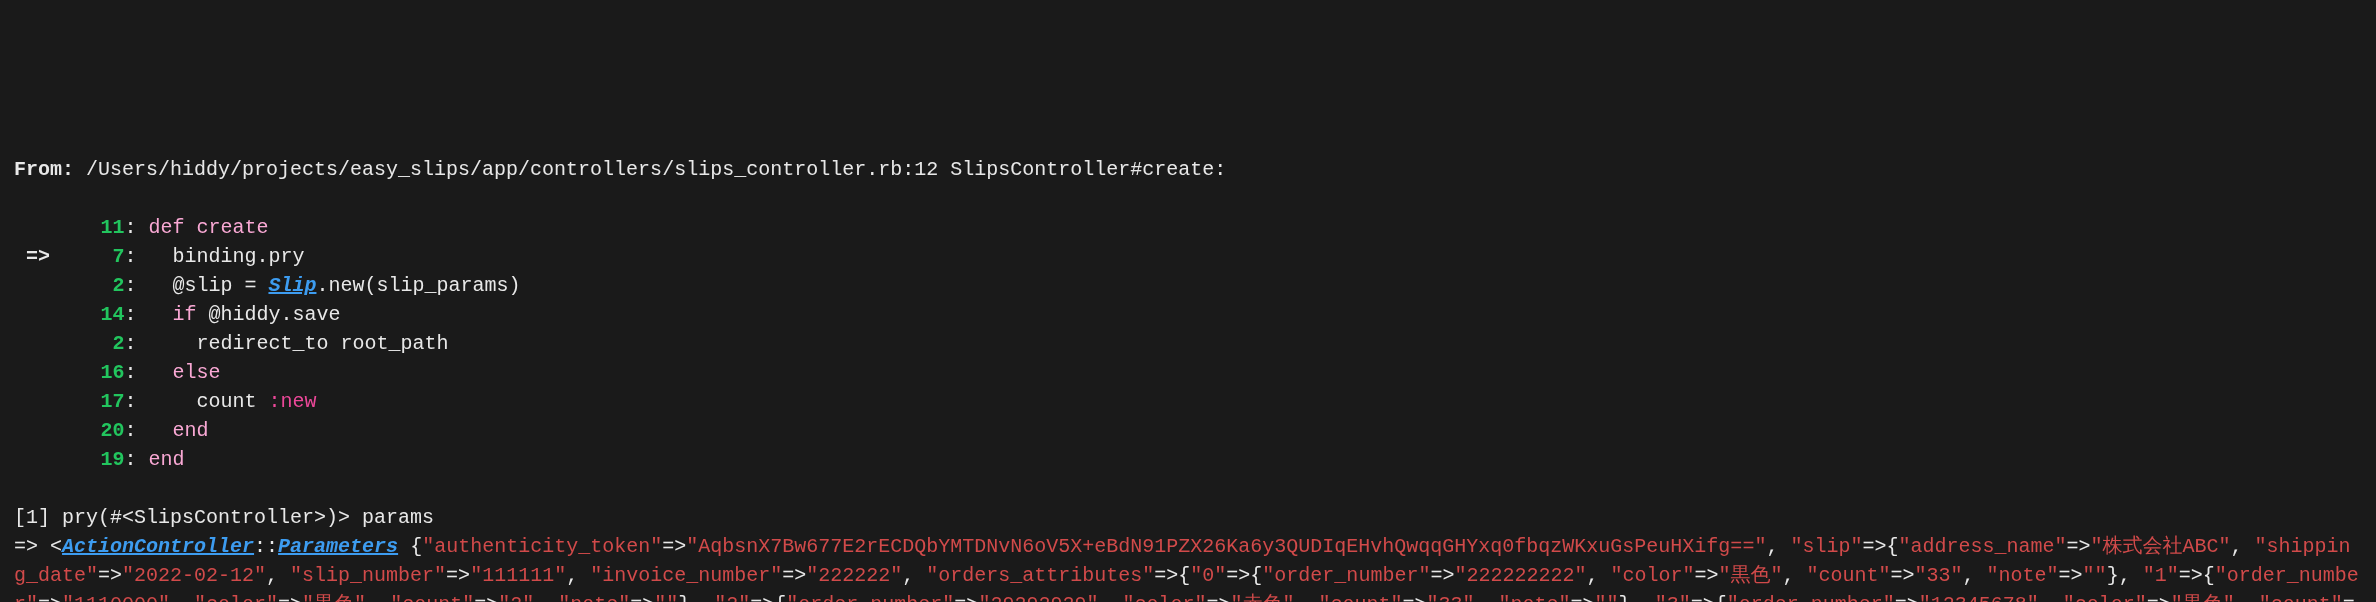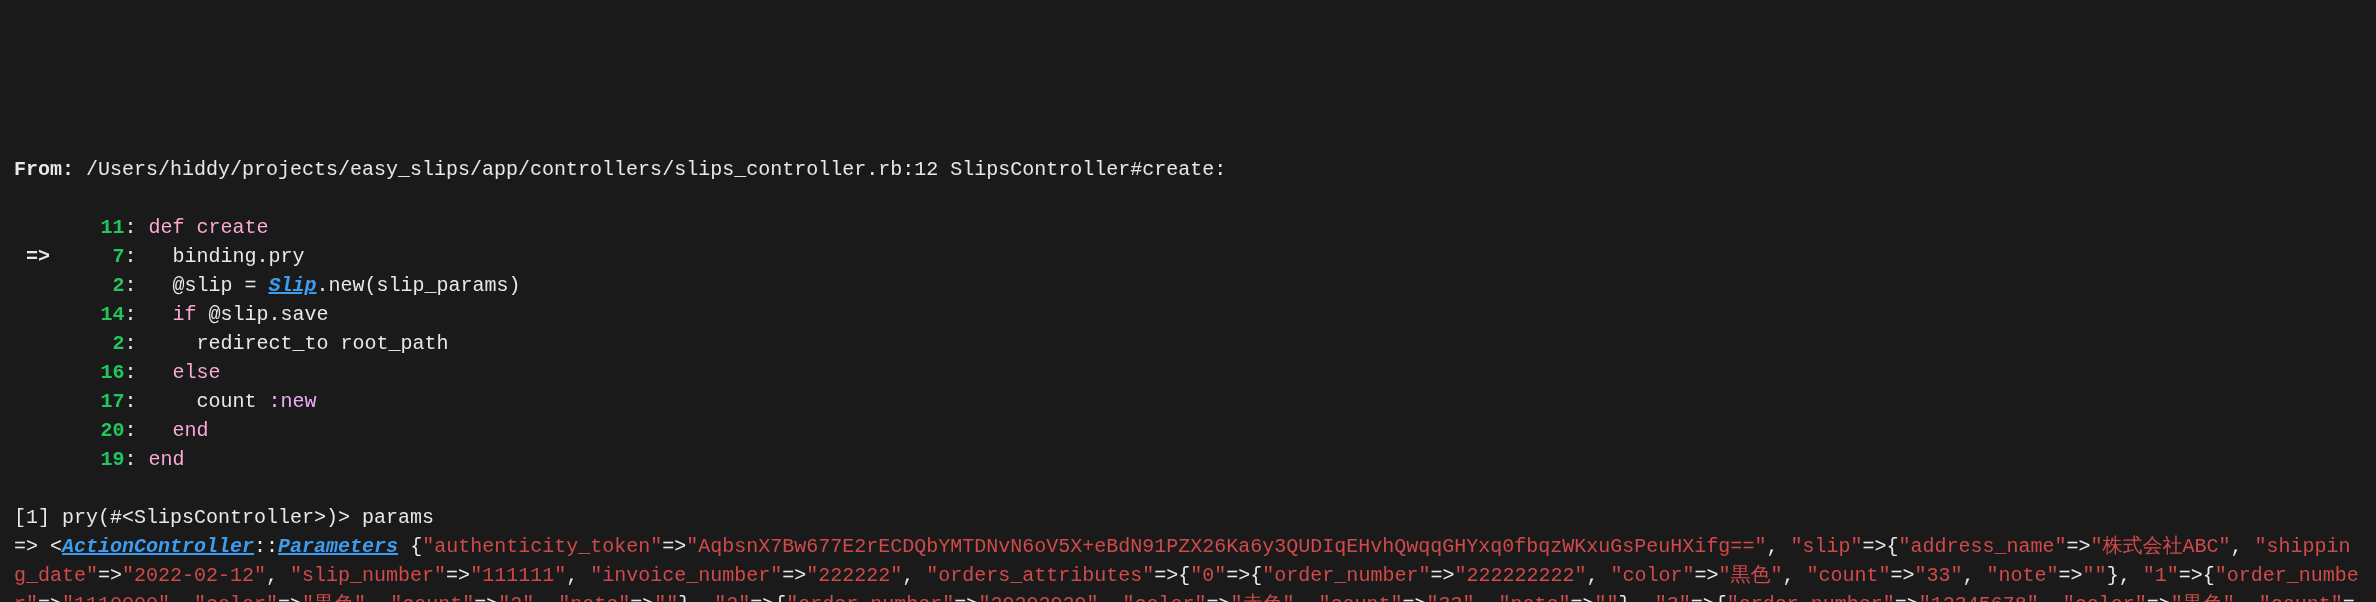--- a/index.html
+++ b/index.html
@@ -11,37 +11,37 @@
     line-height: 1.45;
     padding: 10px 14px;
     white-space: pre;
     overflow-x: auto;
     width: 2376px;
   }
   .wrap { white-space: pre-wrap; word-break: break-all; }
   .bold { font-weight: 700; }
   .blue-bold { color: #f9a8d4; font-weight: 400; }
   .blue-u { color: #3d9cf0; font-weight: 700; text-decoration: underline; font-style: italic; }
-  .yellow { color: #f0abfc; margin-top: 34px; }
+  .yellow { color: #ec4899; margin-top: 34px; }
   .red { color: #d14a4a; }
   .gutter { display: inline-block; width: 6.2ch; text-align: right; color: #22c55e; font-weight: 700; }
   .arrow { display: inline-block; width: 3ch; text-align: right; color: #e8e8e8; font-weight: 700; }
 </style>
 </head>
 <body>
 
 
 
 <div>
 <span class="bold">From:</span> <span>/Users/hiddy/projects/easy_slips/app/controllers/slips_controller.rb:12</span> <span>SlipsController#create:</span>
 
 <span class="arrow"> </span><span class="gutter">11</span>: <span class="blue-bold">def</span> <span class="blue-bold">create</span>
 <span class="arrow bold">=&gt;</span><span class="gutter">7</span>:   <span>binding.pry</span>
 <span class="arrow"> </span><span class="gutter">2</span>:   <span>@slip</span><span> = </span><span class="blue-u">Slip</span><span>.new(slip_params)</span>
-<span class="arrow"> </span><span class="gutter">14</span>:   <span class="blue-bold">if</span><span> @slip.save</span>
+<span class="arrow"> </span><span class="gutter">14</span>:   <span class="blue-bold">if</span><span> @hiddy.save</span>
 <span class="arrow"> </span><span class="gutter">2</span>:     <span>redirect_to root_path</span>
 <span class="arrow"> </span><span class="gutter">16</span>:   <span class="blue-bold">else</span>
 <span class="arrow"> </span><span class="gutter">17</span>:     <span>count </span><span class="yellow">:new</span>
 <span class="arrow"> </span><span class="gutter">20</span>:   <span class="blue-bold">end</span>
 <span class="arrow"> </span><span class="gutter">19</span>: <span class="blue-bold">end</span>
 
 <span>[1] pry(</span><span>#&lt;SlipsController&gt;</span><span>)&gt; </span><span>params</span>
 <div class="wrap"><span>=&gt; </span><span>&lt;</span><span class="blue-u">ActionController</span><span>::</span><span class="blue-u">Parameters</span><span> </span><span>{</span><span class="red">"authenticity_token"</span><span>=&gt;</span><span class="red">"AqbsnX7Bw677E2rECDQbYMTDNvN6oV5X+eBdN91PZX26Ka6y3QUDIqEHvhQwqqGHYxq0fbqzWKxuGsPeuHXifg=="</span><span>, </span><span class="red">"slip"</span><span>=&gt;</span><span>{</span><span class="red">"address_name"</span><span>=&gt;</span><span class="red">"株式会社ABC"</span><span>, </span><span class="red">"shipping_date"</span><span>=&gt;</span><span class="red">"2022-02-12"</span><span>, </span><span class="red">"slip_number"</span><span>=&gt;</span><span class="red">"111111"</span><span>, </span><span class="red">"invoice_number"</span><span>=&gt;</span><span class="red">"222222"</span><span>, </span><span class="red">"orders_attributes"</span><span>=&gt;</span><span>{</span><span class="red">"0"</span><span>=&gt;</span><span>{</span><span class="red">"order_number"</span><span>=&gt;</span><span class="red">"222222222"</span><span>, </span><span class="red">"color"</span><span>=&gt;</span><span class="red">"黒色"</span><span>, </span><span class="red">"count"</span><span>=&gt;</span><span class="red">"33"</span><span>, </span><span class="red">"note"</span><span>=&gt;</span><span class="red">""</span><span>}</span><span>, </span><span class="red">"1"</span><span>=&gt;</span><span>{</span><span class="red">"order_number"</span><span>=&gt;</span><span class="red">"1110000"</span><span>, </span><span class="red">"color"</span><span>=&gt;</span><span class="red">"黒色"</span><span>, </span><span class="red">"count"</span><span>=&gt;</span><span class="red">"2"</span><span>, </span><span class="red">"note"</span><span>=&gt;</span><span class="red">""</span><span>}</span><span>, </span><span class="red">"2"</span><span>=&gt;</span><span>{</span><span class="red">"order_number"</span><span>=&gt;</span><span class="red">"29292929"</span><span>, </span><span class="red">"color"</span><span>=&gt;</span><span class="red">"赤色"</span><span>, </span><span class="red">"count"</span><span>=&gt;</span><span class="red">"33"</span><span>, </span><span class="red">"note"</span><span>=&gt;</span><span class="red">""</span><span>}</span><span>, </span><span class="red">"3"</span><span>=&gt;</span><span>{</span><span class="red">"order_number"</span><span>=&gt;</span><span class="red">"12345678"</span><span>, </span><span class="red">"color"</span><span>=&gt;</span><span class="red">"黒色"</span><span>, </span><span class="red">"count"</span><span>=&gt;</span> </div>
 </div>
 

